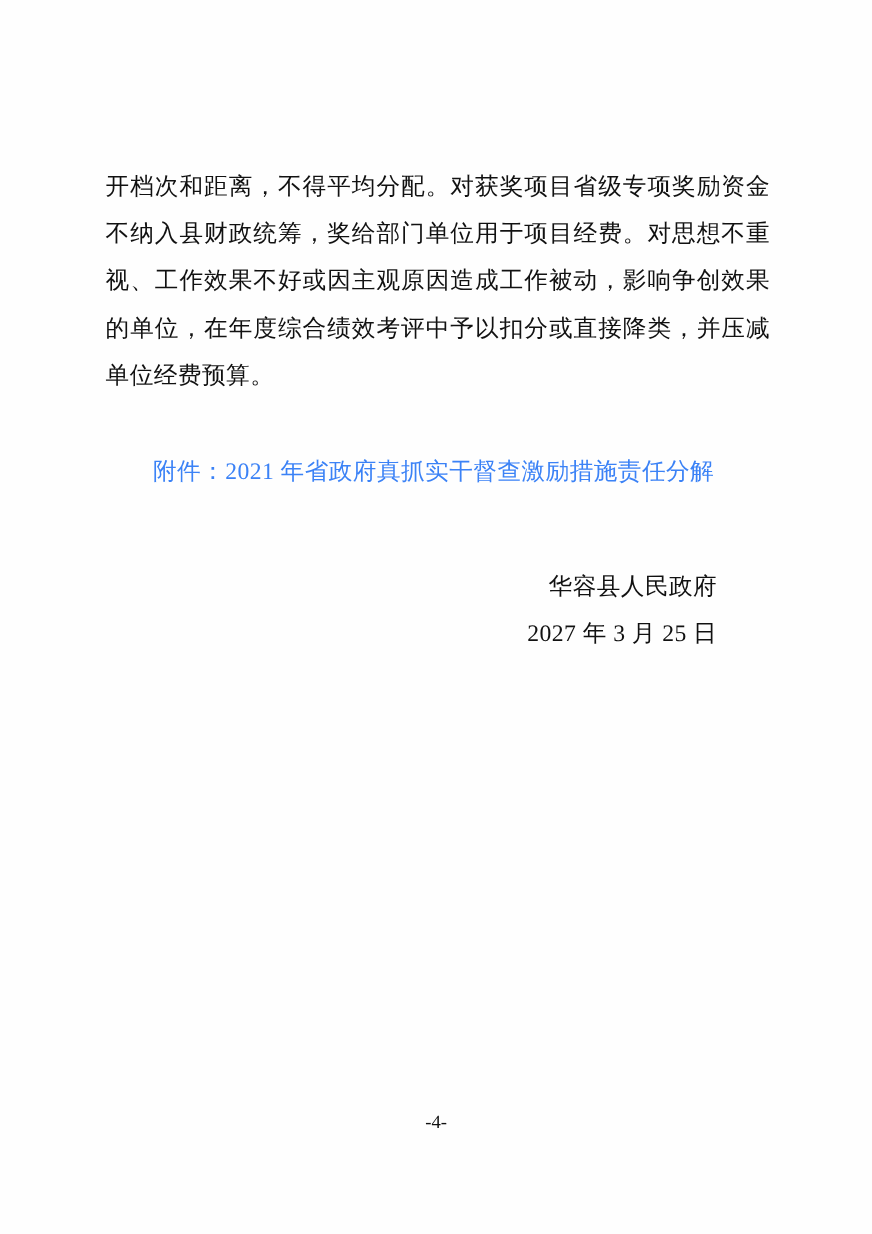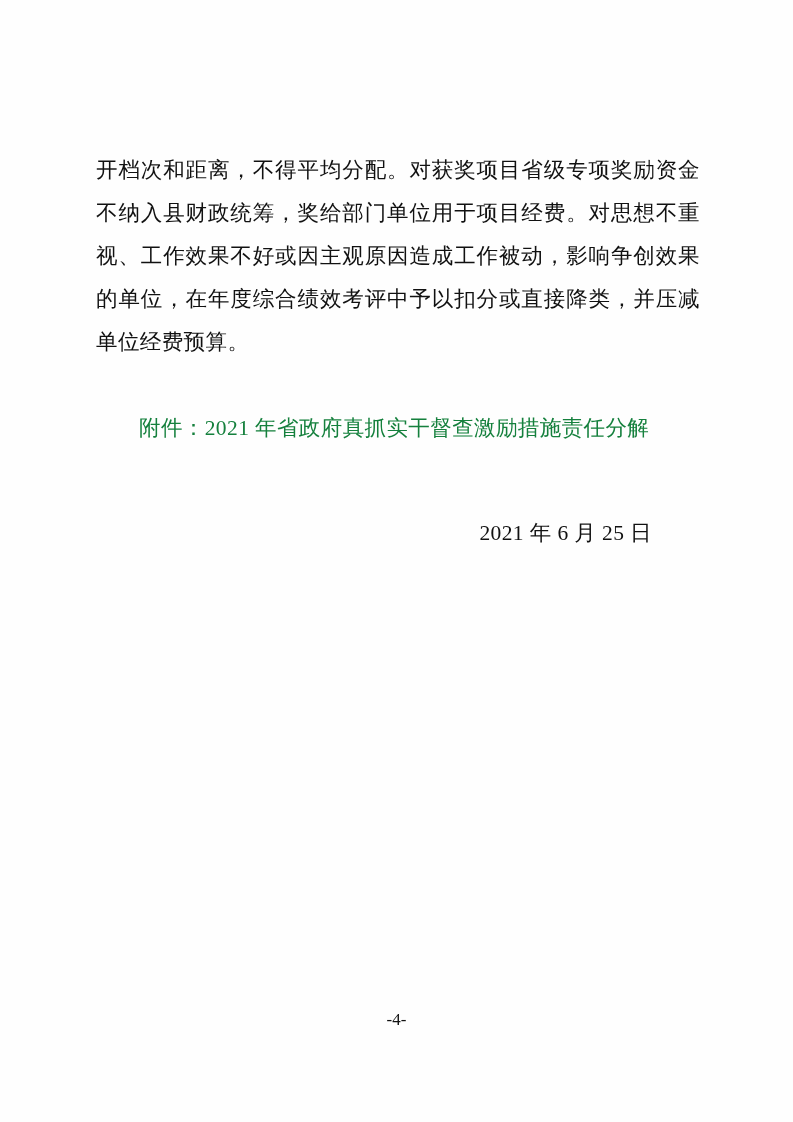--- a/index.html
+++ b/index.html
@@ -35,21 +35,21 @@
     margin: 0;
     color: #111111;
     font-family: Liberation Mono, monospace;
   }
   .attachment {
     margin-top: 42px;
     font-size: 21.5px;
     line-height: 43px;
     text-indent: 43px;
     letter-spacing: 0.4px;
-    color: #15803d;
+    color: #3b82f6;
   }
   .signature {
     margin-top: 62px;
     text-align: right;
     padding-right: 48px;
   }
   .sig-line {
     font-size: 21.5px;
     line-height: 43px;
     letter-spacing: 0.4px;
@@ -69,18 +69,19 @@
 </head>
 <body>
 
 <div class="page">
   <div class="content">
     <p class="body-para">开档次和距离，不得平均分配。对获奖项目省级专项奖励资金不纳入县财政统筹，奖给部门单位用于项目经费。对思想不重视、工作效果不好或因主观原因造成工作被动，影响争创效果的单位，在年度综合绩效考评中予以扣分或直接降类，并压减单位经费预算。</p>
 
     <div class="attachment">附件：2021 年省政府真抓实干督查激励措施责任分解</div>
 
     <div class="signature">
-      <div class="sig-line">2021 年 6 月 25 日</div>
+      <div class="sig-line">华容县人民政府</div>
+      <div class="sig-line">2027 年 3 月 25 日</div>
     </div>
   </div>
 
   <div class="page-number">-4-</div>
 </div>
 
 </body></html>

